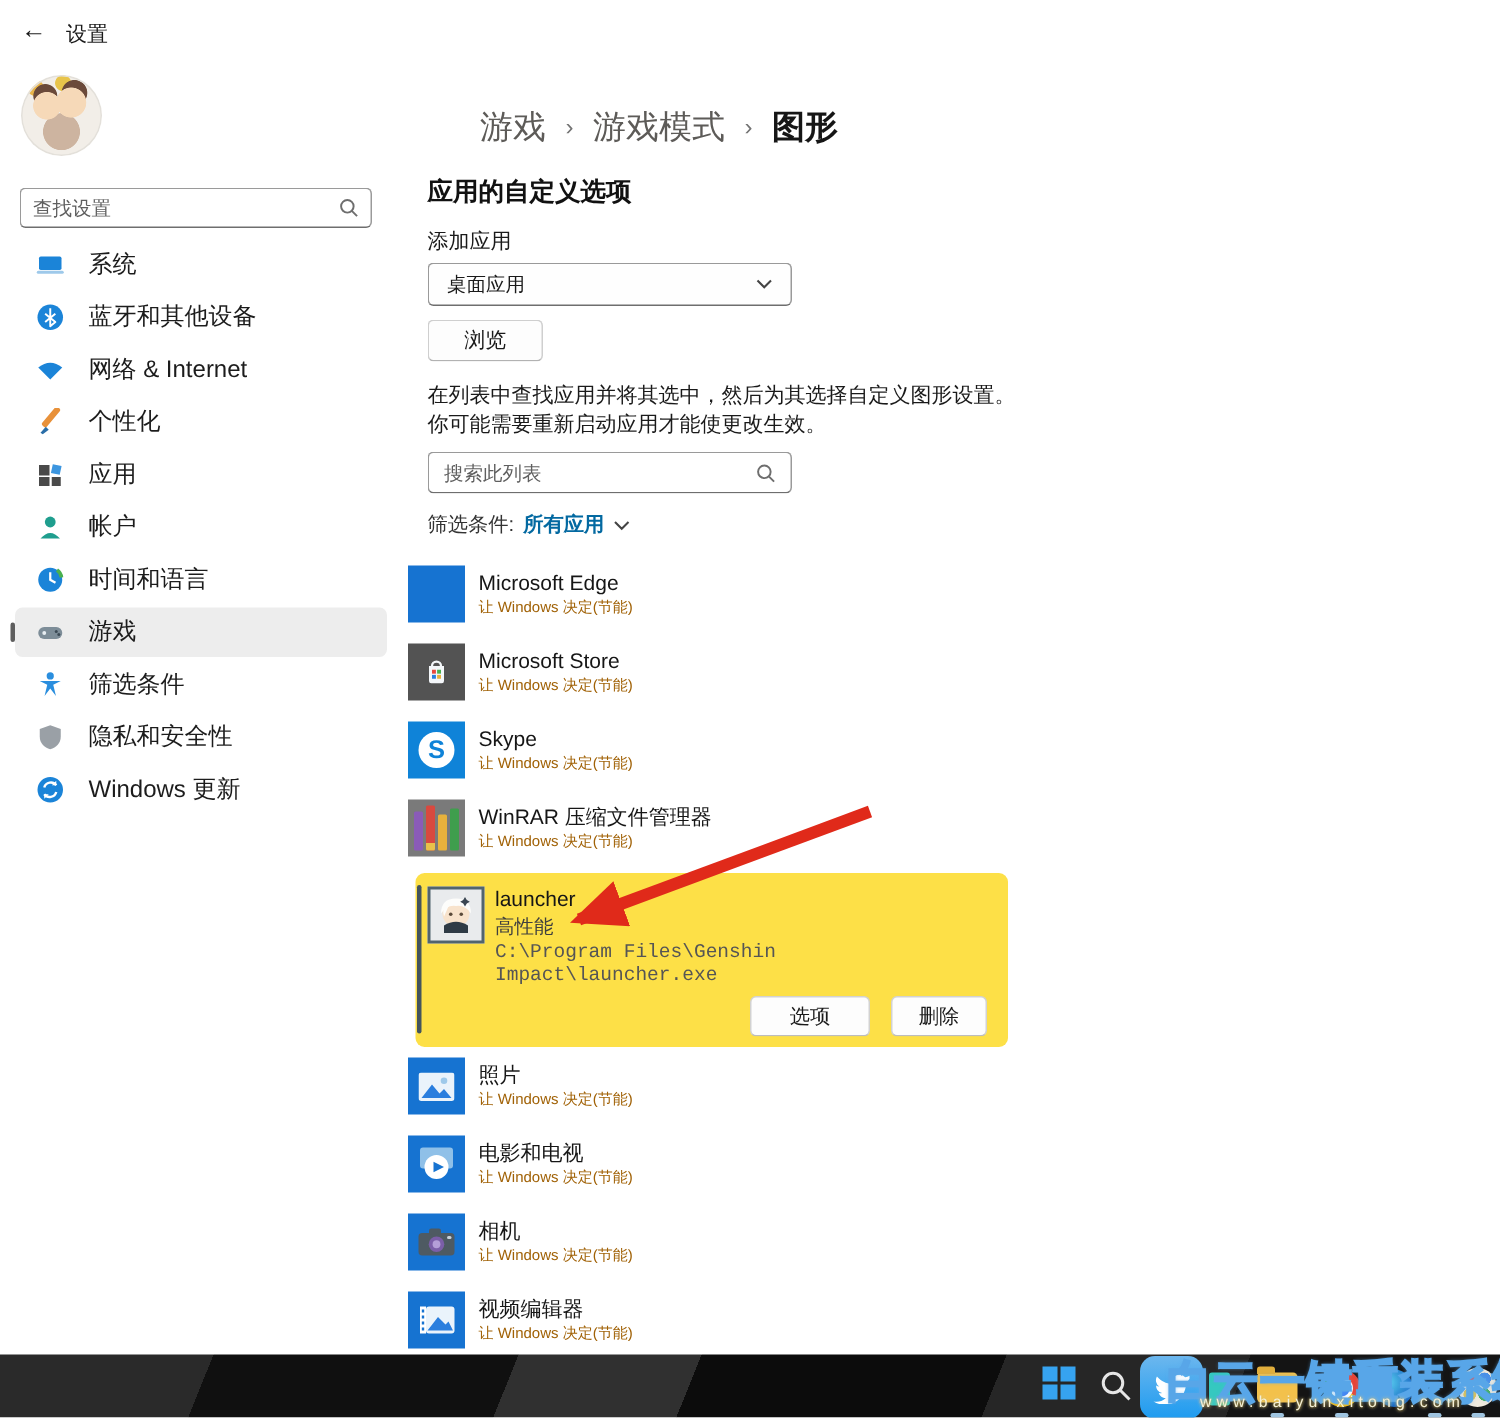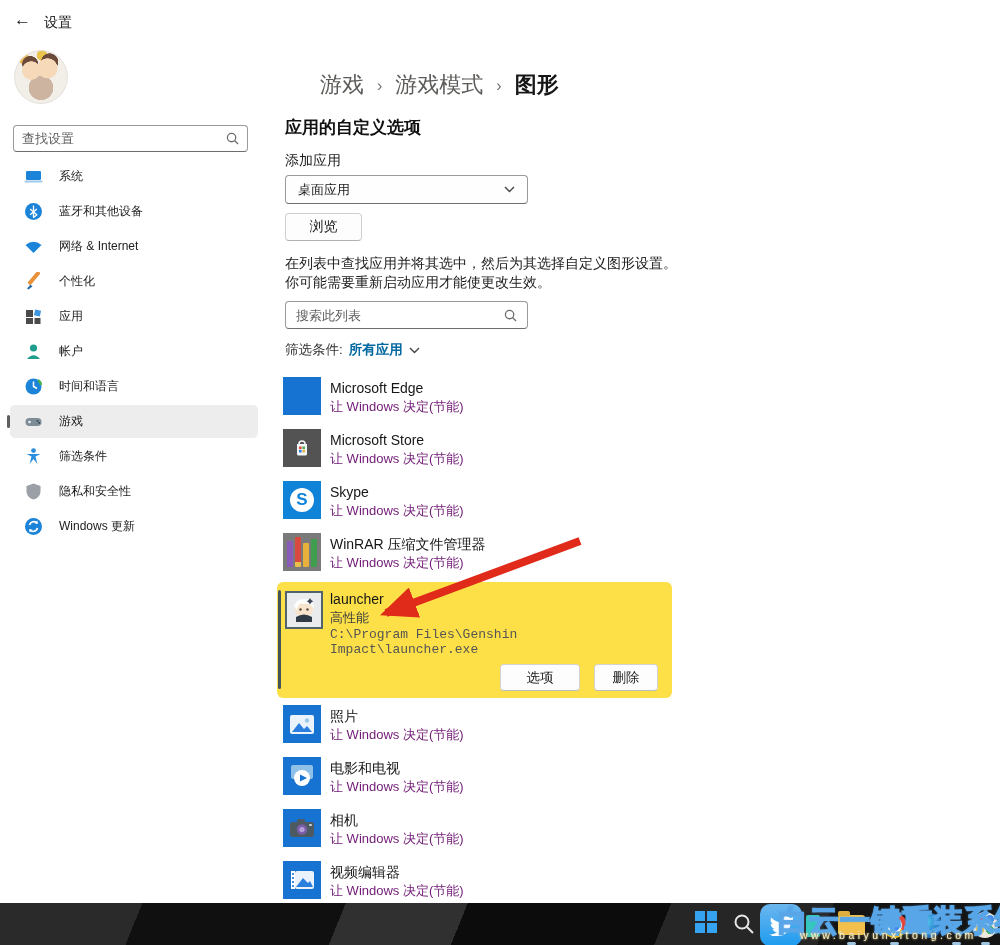--- a/index.html
+++ b/index.html
@@ -28,21 +28,21 @@
                  display:flex; align-items:center; padding:0 8px; }
   .side-search input { border:0; outline:0; flex:1; font-size:13px; font-family:inherit; color:#1a1a1a; background:transparent; }
   .side-search input::placeholder { color:#5f5f5f; }
   .mag { width:13px; height:13px; flex:0 0 auto; }
 
   .nav { left:0; top:160px; width:260px; }
   .nav-item { position:absolute; left:10px; width:248px; height:33px; border-radius:5px;
               display:flex; align-items:center; gap:16px; padding-left:14px; cursor:pointer; }
   .nav-item.selected { background:#ededed; }
   .nav-accent { position:absolute; left:-3px; top:10px; width:3px; height:13px; border-radius:2px; background:#5e5e5e; }
-  .nav-label { font-size:12px; color:#1c1c1c; white-space:nowrap; }
+  .nav-label { font-size:16px; color:#1c1c1c; white-space:nowrap; }
   .nav-ico { width:19px; height:19px; flex:0 0 19px; }
 
   
   .breadcrumb { left:320px; top:70px; font-size:22px; color:#5d5b58; display:flex; gap:13px; align-items:center; }
   .breadcrumb .sep { font-size:16px; color:#737373; padding-top:2px; }
   .breadcrumb .current { color:#161616; font-weight:600; }
 
   .section-title { left:285px; top:116px; font-size:17px; font-weight:700; color:#111; }
   .field-label   { left:285px; top:152px; font-size:14px; color:#1a1a1a; }
 
@@ -61,24 +61,24 @@
   .list-search { left:285px; top:301px; width:243px; height:28px; background:#fff;
                  border:1px solid #9a9a9a; border-bottom-color:#6e6e6e; border-radius:4px;
                  display:flex; align-items:center; padding:0 10px; }
   .list-search input { border:0; outline:0; flex:1; font-size:13px; font-family:inherit; background:transparent; color:#1a1a1a; }
   .list-search input::placeholder { color:#5f5f5f; }
 
   .filter-row { left:285px; top:341px; font-size:13.5px; color:#333; display:flex; align-items:center; gap:6px; cursor:pointer; }
   .filter-row b { color:#0369a1; }
 
   
-  .app-row { position:absolute; left:283px; width:392px; height:41px; }
+  .app-row { position:absolute; left:272px; width:392px; height:41px; }
   .app-ico { position:absolute; left:0; top:0; width:38px; height:38px; }
   .app-name { position:absolute; left:47px; top:3px; font-size:14px; color:#161616; }
-  .app-status { position:absolute; left:47px; top:21px; font-size:13px; color:#701a75; }
+  .app-status { position:absolute; left:47px; top:21px; font-size:10px; color:#a16207; }
 
   .ico-blue { background:#1673d1; }
   .ico-store { background:#535353; display:flex; align-items:center; justify-content:center; }
   .ico-skype { background:#0f83d8; display:flex; align-items:center; justify-content:center; }
   .ico-skype .sk { width:24px; height:24px; background:#fff; border-radius:50%; color:#0f83d8; font-weight:700; font-size:17px; line-height:24px; text-align:center; }
   .ico-winrar { background:#7a7a7a; display:flex; align-items:flex-end; justify-content:center; gap:2px; padding:4px; }
   .ico-winrar i { display:block; border-radius:1px; }
   .ico-launcher { background:#e9ebed; border:2px solid #51646e; display:flex; align-items:center; justify-content:center; }
 
   

